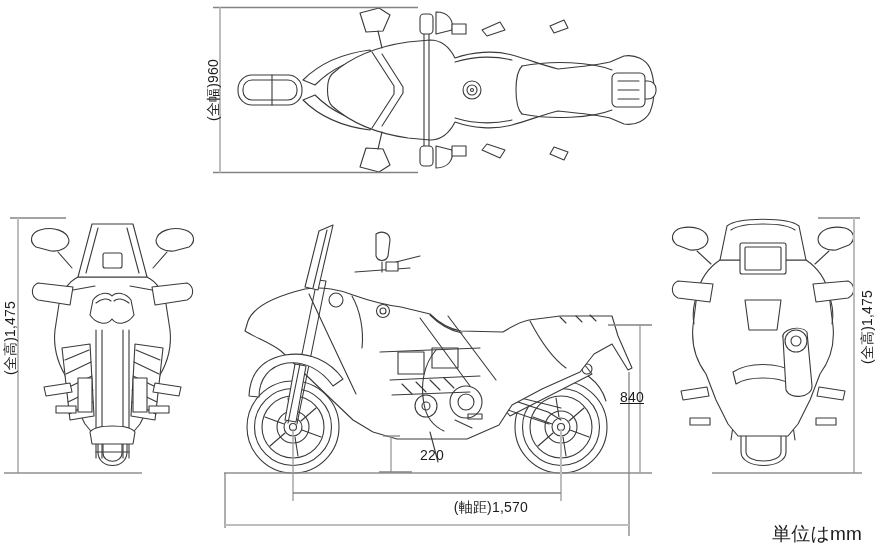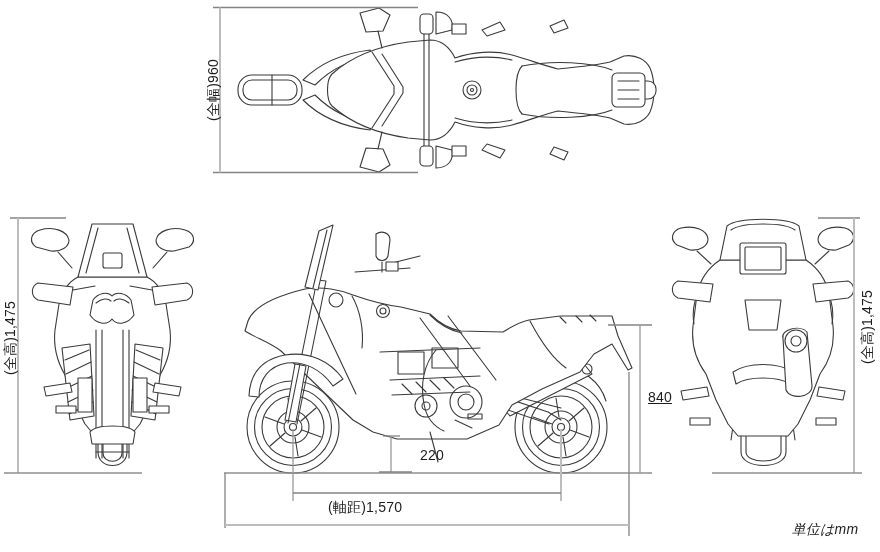--- a/index.html
+++ b/index.html
@@ -1,22 +1,22 @@
 <!DOCTYPE html>
 <html><head>
 <meta charset="utf-8">
 <style>
   html,body{margin:0;padding:0;background:#fff;}
   .stage{position:relative;width:880px;height:552px;background:#fff;overflow:hidden;
          font-family:"Liberation Sans","DejaVu Sans",sans-serif;color:#1c1c1c;}
   .stage svg{position:absolute;left:0;top:0;}
   .dim-label{position:absolute;font-size:14px;letter-spacing:0.2px;color:#1c1c1c;white-space:nowrap;}
   .vlabel{width:140px;height:16px;line-height:16px;text-align:center;transform:rotate(-90deg);transform-origin:center center;}
-  .hcenter{width:200px;text-align:left;}
-  .unit-note{font-size:14px;width:106px;text-align:center;font-style:italic;}
+  .hcenter{width:200px;text-align:right;}
+  .unit-note{font-size:19px;width:106px;text-align:left;}
 </style>
 </head>
 <body>
 
 <div class="stage">
 
 <svg width="880" height="552" viewBox="0 0 880 552">
 
   <g stroke="#3a3a3a" stroke-width="1.1" fill="none" stroke-linejoin="round" stroke-linecap="round">
 
@@ -235,21 +235,21 @@
     <line x1="225" y1="525" x2="629" y2="525" stroke="#bdbdbd" stroke-width="2"></line>
   </g>
 </svg>
 
   <div class="dim-label vlabel" style="left:143px;top:82px;">(全幅)960</div>
 
   <div class="dim-label vlabel" style="left:-60px;top:330px;">(全高)1,475</div>
 
   <div class="dim-label vlabel" style="left:797px;top:319px;">(全高)1,475</div>
 
-  <div class="dim-label" style="left:648px;top:389px;text-decoration:underline;">840</div>
+  <div class="dim-label" style="left:620px;top:389px;text-decoration:underline;">840</div>
 
   <div class="dim-label" style="left:420px;top:447px;">220</div>
 
   <div class="dim-label hcenter" style="left:328px;top:499px;">(軸距)1,570</div>
 
 
   <div class="dim-label unit-note" style="left:772px;top:521px;">単位はmm</div>
 </div>
 
 </body></html>

